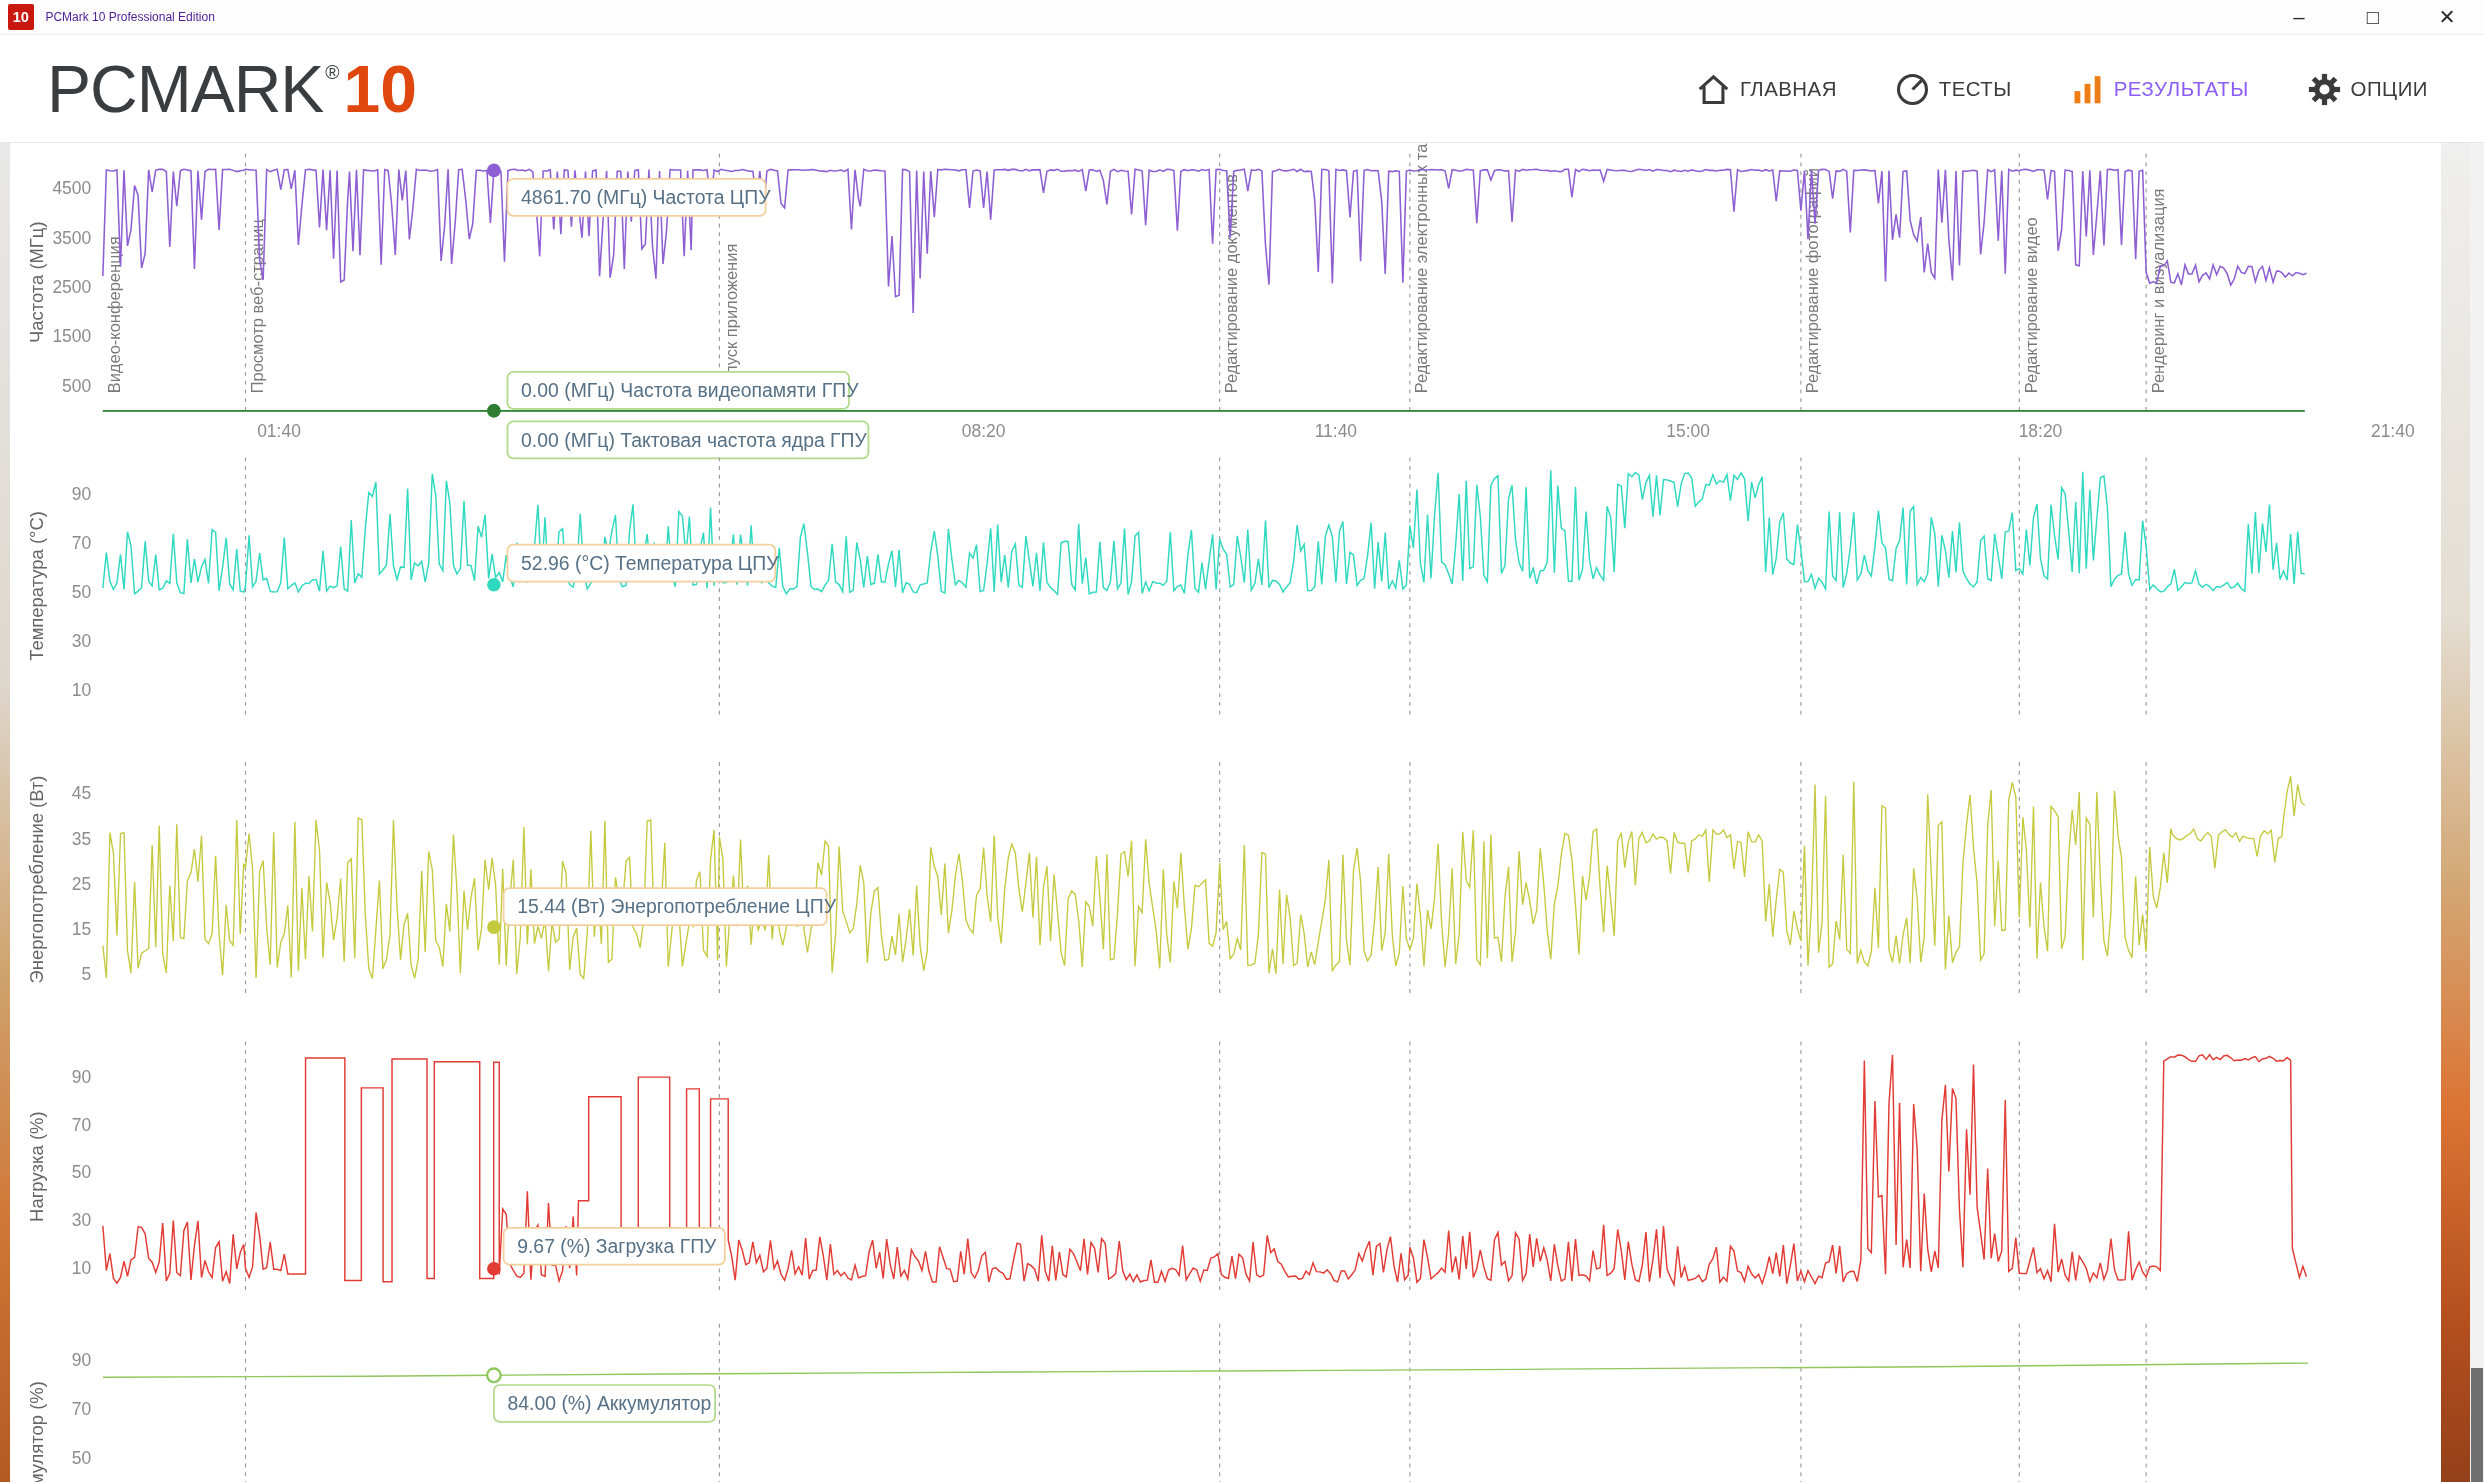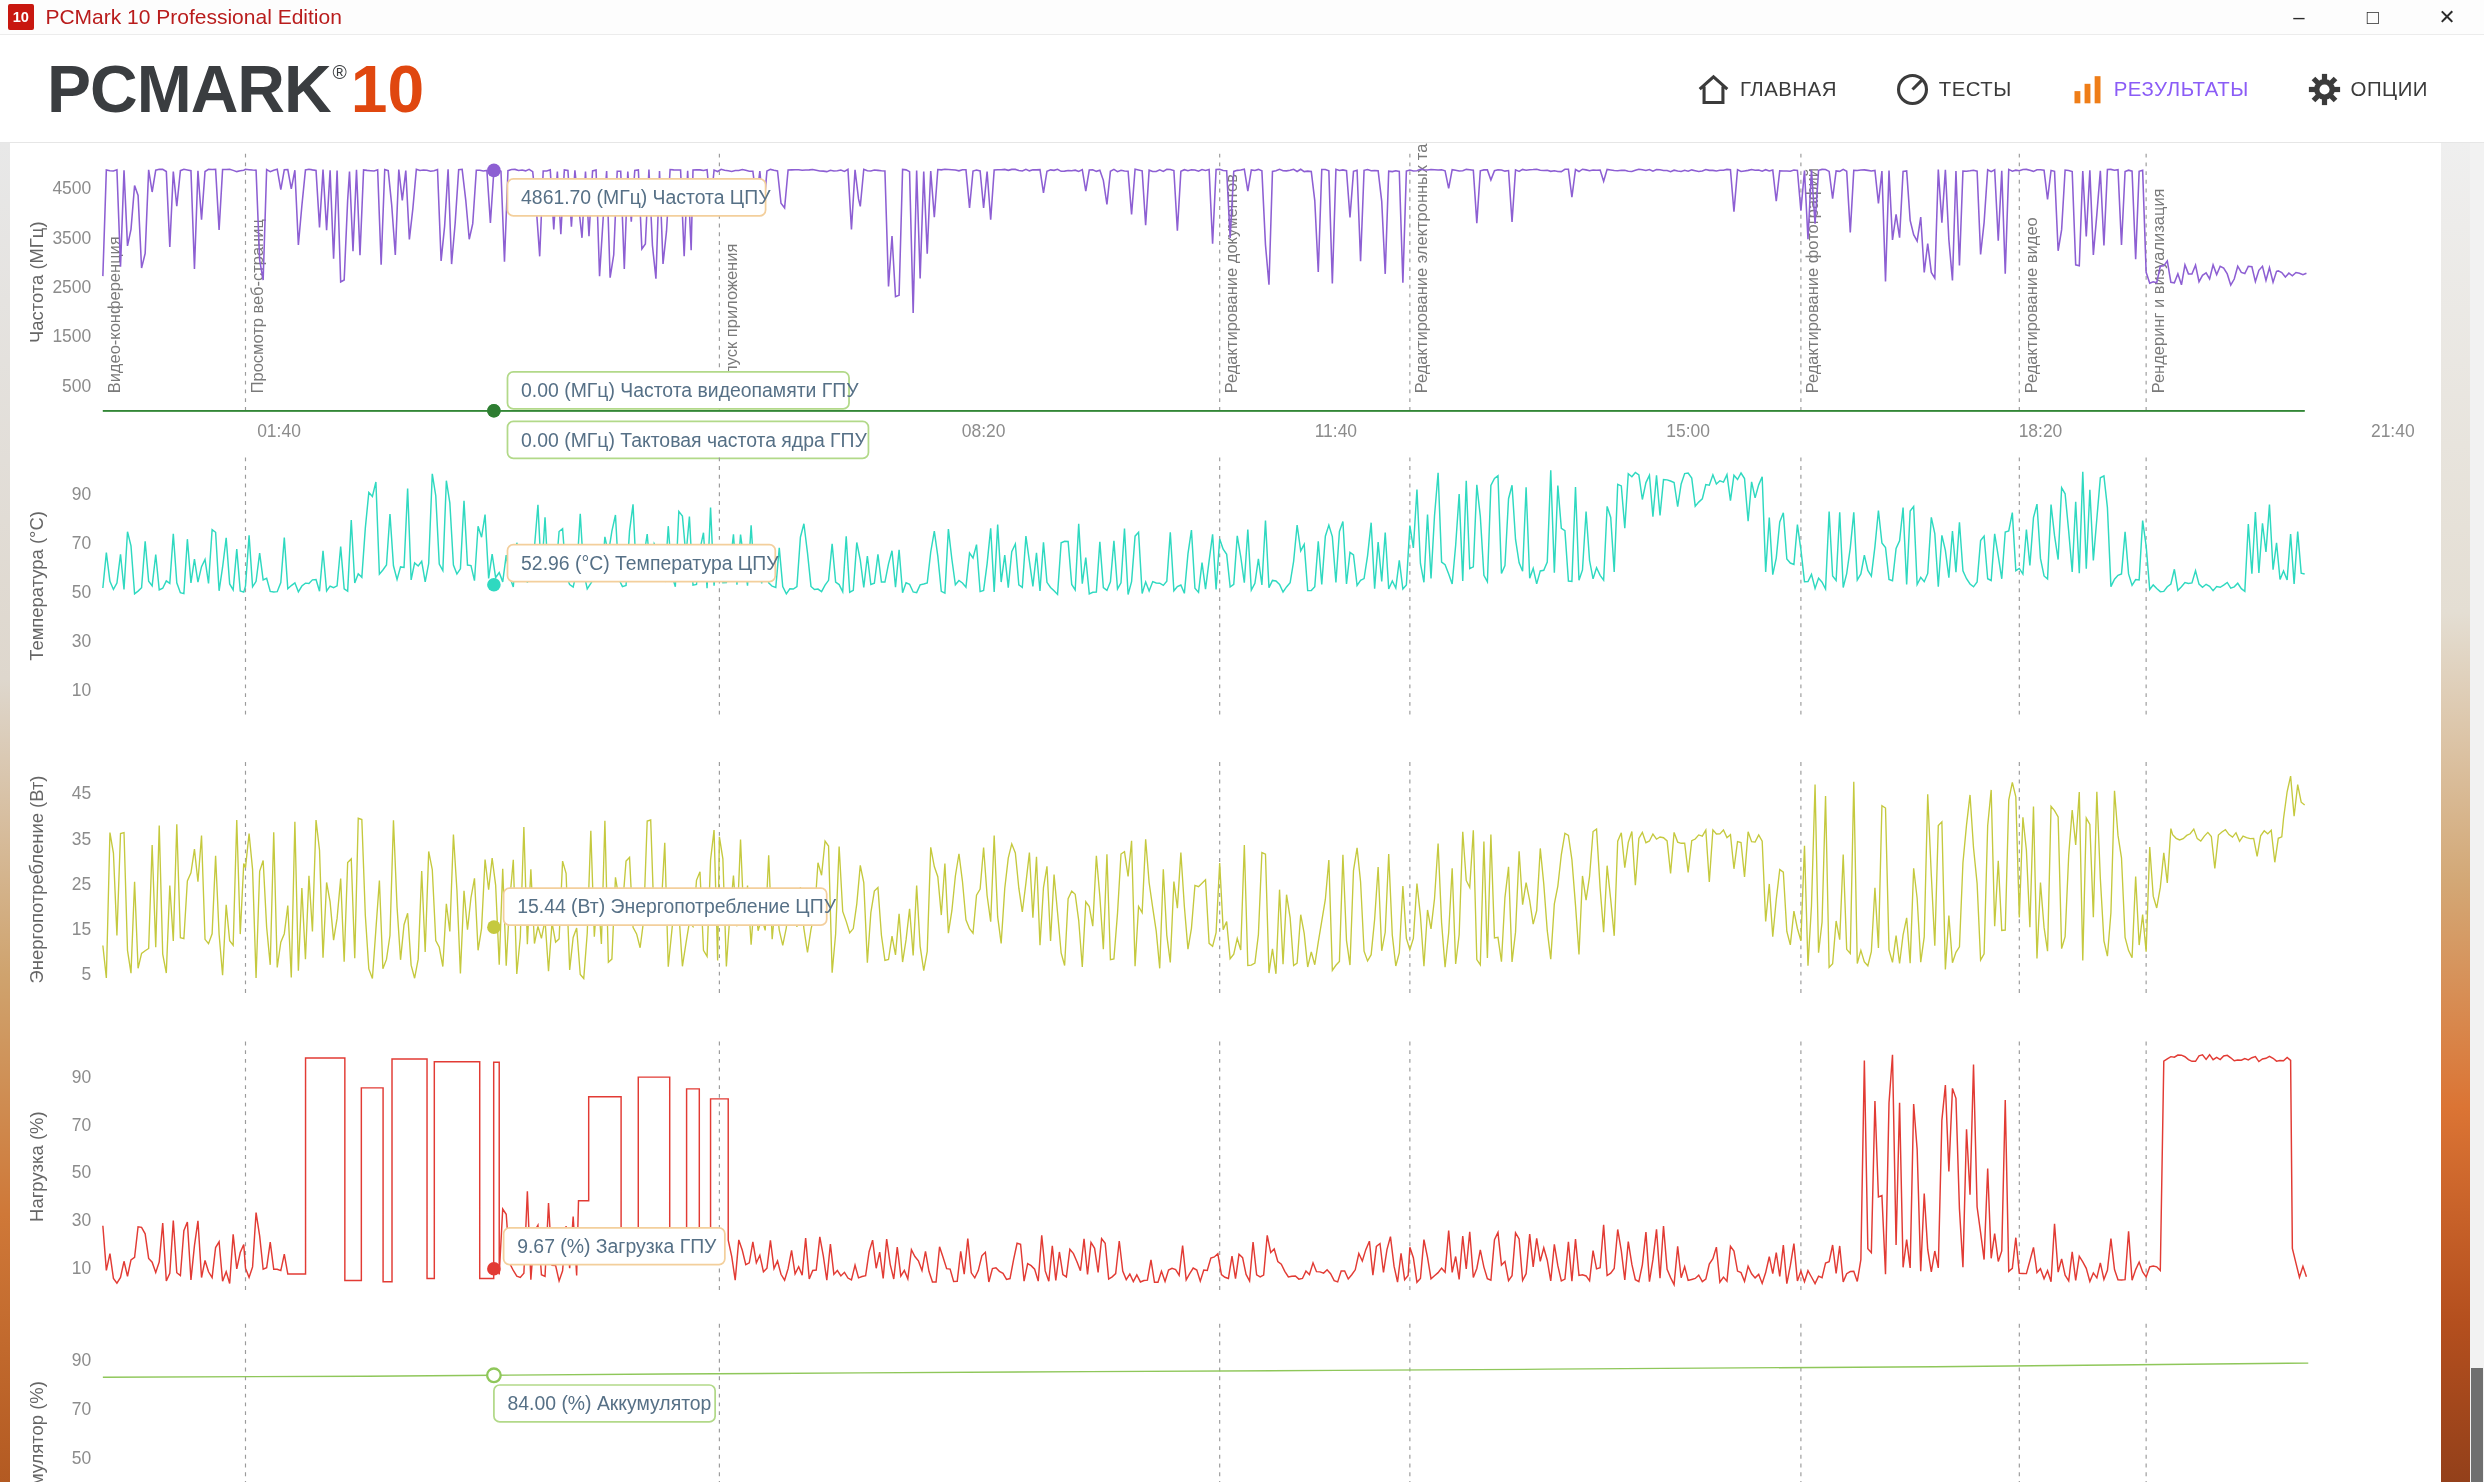--- a/index.html
+++ b/index.html
@@ -1,26 +1,26 @@
 <!DOCTYPE html>
 <html><head>
 <meta charset="utf-8">
 <style>
   *{margin:0;padding:0;box-sizing:border-box}
   html,body{width:2484px;height:1483px;overflow:hidden;background:#fff;font-family:"Liberation Sans",sans-serif;position:relative}
   
   .titlebar{position:absolute;left:0;top:0;width:2484px;height:35px;background:#fdfdfd;border-bottom:1px solid #ececec;display:flex;align-items:center;z-index:20}
   .tb-icon{width:26px;height:26px;background:#c8170f;color:#fff;font-weight:bold;font-size:14.6px;display:flex;align-items:center;justify-content:center;margin:0 11.6px 0 7.8px;border-radius:1.9px}
-  .tb-title{font-size:21px;color:#b91c1c;flex:1}
+  .tb-title{font-size:12px;color:#4c1d95;flex:1}
   .tb-controls{display:flex;height:35px}
   .tb-btn{width:74px;display:flex;align-items:center;justify-content:center;font-size:20.4px;color:#2b2b2b;cursor:pointer}
   
   .header{position:absolute;top:36px;left:0;width:2484px;height:107px;background:#fff;border-bottom:1px solid #e6e6e6;display:flex;align-items:center;justify-content:space-between;z-index:19}
   .logo{margin-left:47px;display:flex;align-items:baseline;line-height:1}
-  .logo-main{font-size:66px;font-weight:700;color:#3a3d40;letter-spacing:-1px}
+  .logo-main{font-size:66px;font-weight:400;color:#3a3d40;letter-spacing:-1px}
   .logo-reg{font-size:19.4px;color:#3a3d40;position:relative;top:-33px;margin-left:1.9px}
   .logo-num{font-size:66px;font-weight:800;color:#e0470f;margin-left:3.9px}
   .nav{display:flex;gap:56px;margin-right:56px}
   .nav-item{display:flex;align-items:center;gap:6.8px;cursor:pointer}
   .nav-item svg{width:39px;height:39px}
   .nav-label{font-size:20.4px;color:#3b3b3b;letter-spacing:0.5px}
   .nav-item.active .nav-label{color:#8b5cf6}
   
   .content-bg{position:absolute;left:9.7px;right:43px;top:143px;bottom:0;background:#fff;z-index:1}
   .edge-strip{z-index:2;position:absolute;top:143px;bottom:0}

